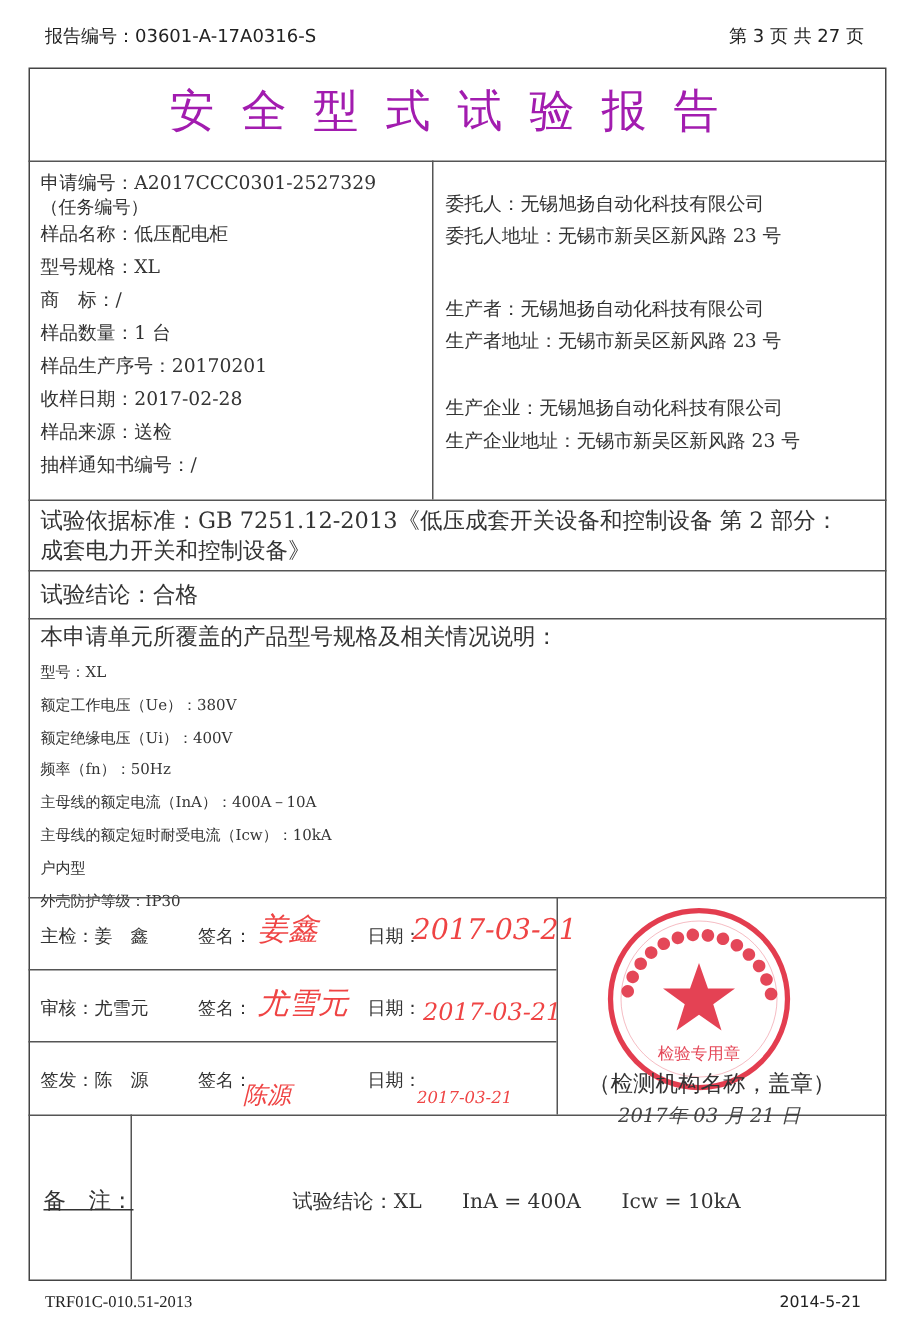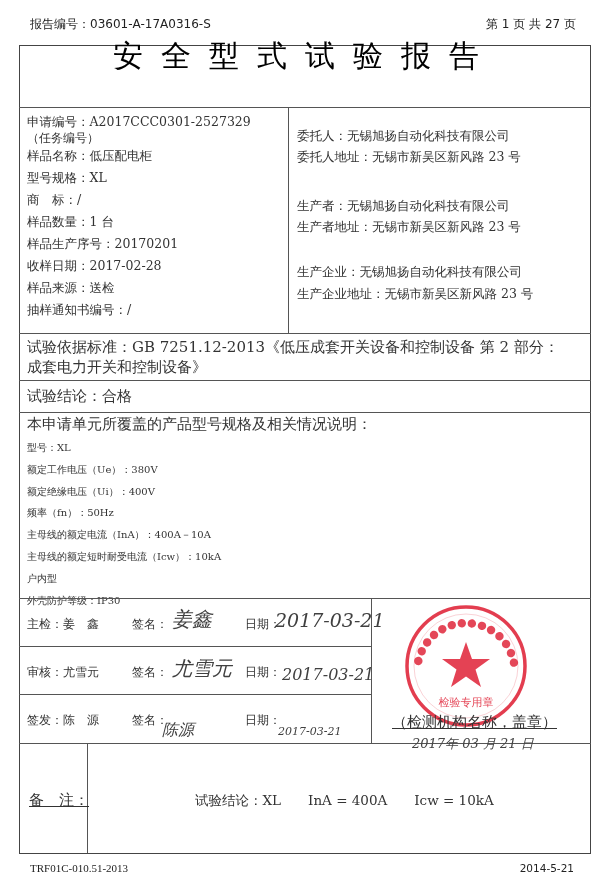--- a/index.html
+++ b/index.html
@@ -3,34 +3,34 @@
 <meta charset="utf-8">
 <style>
   html, body { margin: 0; padding: 0; background: #ffffff; }
   body { width: 606px; height: 885px; position: relative; overflow: hidden;
          font-family: "DejaVu Serif", "Liberation Serif", serif; color: #222; }
   .abs { position: absolute; }
   .hdr { font-family: "DejaVu Sans", "Liberation Sans", sans-serif; font-size: 12px; color: #222; top: 16px; }
   .box { position: absolute; border: 1.5px solid #444; box-sizing: border-box; }
   .line-h { position: absolute; height: 0; border-top: 1px solid #555; }
   .line-v { position: absolute; width: 0; border-left: 1px solid #555; }
-  .title { position: absolute; left: 20px; width: 570px; top: 36px; text-align: center;
-           font-size: 30px; letter-spacing: 18px; color: #000000; font-family: "DejaVu Serif", serif; }
+  .title { position: absolute; left: 20px; width: 570px; top: 54px; text-align: center;
+           font-size: 30px; letter-spacing: 18px; color: #a21caf; font-family: "DejaVu Serif", serif; }
   .t13 { font-size: 12.5px; color: #333; white-space: nowrap; }
   .t12 { font-size: 12px; color: #333; white-space: nowrap; }
   .t10 { font-size: 10px; color: #333; white-space: nowrap; }
   .t15 { font-size: 15px; color: #333; white-space: nowrap; }
-  .hand { font-family: "DejaVu Serif", serif; font-style: italic; color: #404040; white-space: nowrap; }
+  .hand { font-family: "DejaVu Serif", serif; font-style: italic; color: #ef4444; white-space: nowrap; }
   .foot { font-family: "Liberation Serif", serif; font-size: 11px; color: #222; top: 862px; }
 </style>
 </head>
 <body>
 
 <div class="abs hdr" style="left:30px;">报告编号：03601-A-17A0316-S</div>
-<div class="abs hdr" style="right:30px;">第 1 页 共 27 页</div>
+<div class="abs hdr" style="right:30px;">第 3 页 共 27 页</div>
 
 <div class="box" style="left:19px; top:45px; width:572px; height:809px;"></div>
 
 <div class="title">安全型式试验报告</div>
 <div class="line-h" style="left:19px; width:572px; top:107px;"></div>
 
 <div class="line-v" style="left:288px; top:107px; height:226px;"></div>
 
 <div class="abs" style="left:27px; top:114px;">
   <div class="t13" style="position:absolute; top:0;">申请编号：A2017CCC0301-2527329</div>
@@ -103,21 +103,21 @@
 <svg class="abs" style="left:402px; top:602px;" width="128" height="128" viewBox="0 0 128 128">
   <circle cx="64" cy="64" r="59" fill="none" stroke="#e0283c" stroke-width="3.5" opacity="0.9"></circle>
   <circle cx="64" cy="64" r="52" fill="none" stroke="#e0283c" stroke-width="0.6" opacity="0.35"></circle>
   <path d="M64 40 L70 57 L88 57 L73.5 67.5 L79 85 L64 74.5 L49 85 L54.5 67.5 L40 57 L58 57 Z" fill="#e0283c" opacity="0.88"></path>
   <path id="arc" d="M 18 70 A 46 46 0 1 1 110 70" fill="none"></path>
   <text font-size="11" fill="#e0283c" font-weight="bold" font-family="DejaVu Sans, sans-serif" opacity="0.85">
     <textPath href="#arc" startOffset="4%">●●●●●●●●●●●●●●●●</textPath>
   </text>
   <text x="64" y="104" font-size="11" fill="#e0283c" text-anchor="middle" font-family="DejaVu Sans, sans-serif" opacity="0.85">检验专用章</text>
 </svg>
-<div class="t15 abs" style="left:392px; top:713px;text-decoration:underline;">（检测机构名称，盖章）</div>
+<div class="t15 abs" style="left:392px; top:713px;">（检测机构名称，盖章）</div>
 <div class="hand abs" style="left:412px; top:735px; font-size:13px; color:#444;">2017年 03 月 21 日</div>
 
 <div class="line-v" style="left:87px; top:743px; height:110px;"></div>
 <div class="t15 abs" style="left:29px; top:791px;text-decoration:underline;">备　注：</div>
 <div class="t13 abs" style="left:195px; top:792px; font-size:13.5px;">试验结论：XL　　InA = 400A　　Icw = 10kA</div>
 
 <div class="abs foot" style="left:30px;">TRF01C-010.51-2013</div>
 <div class="abs foot" style="right:32px; font-family:'DejaVu Sans', sans-serif; font-size:10.5px;">2014-5-21</div>
 
 </body></html>

